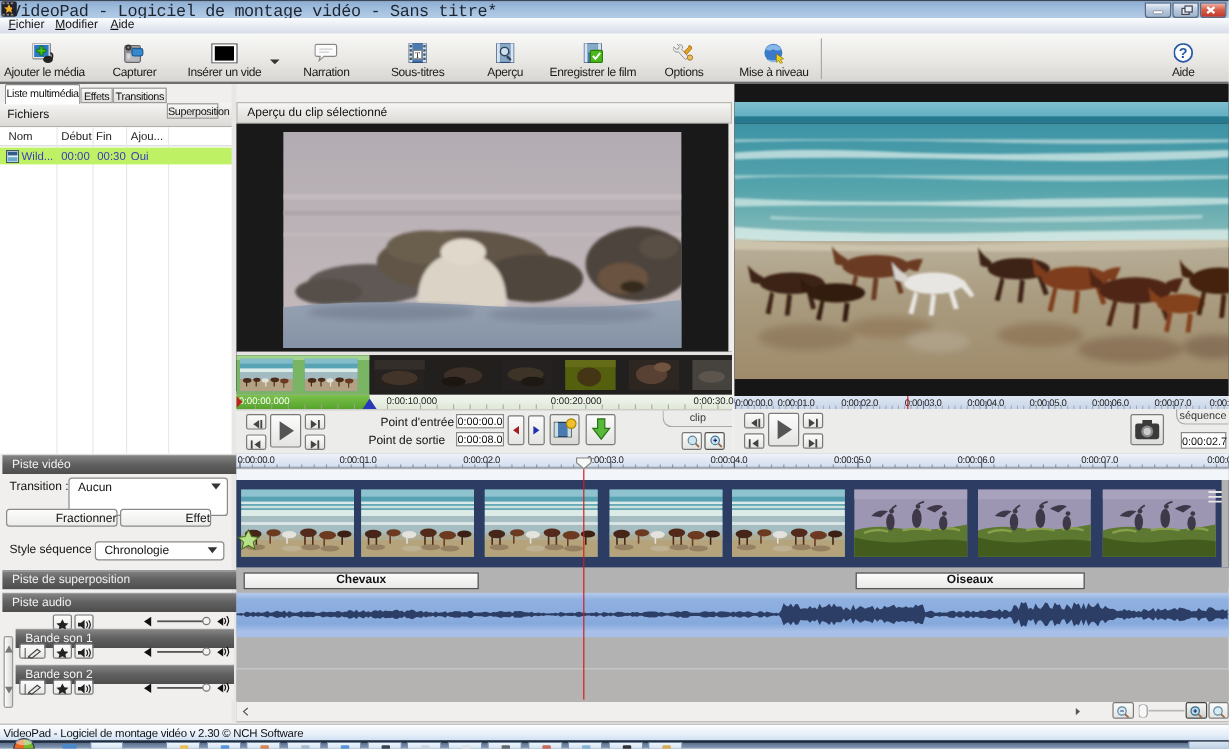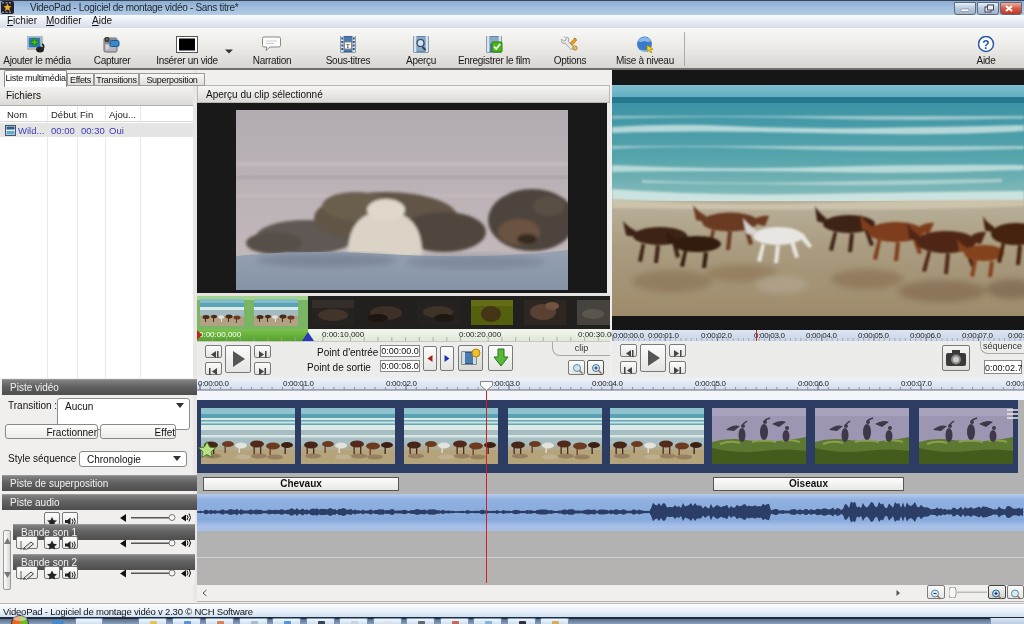--- a/index.html
+++ b/index.html
@@ -1,32 +1,32 @@
 <!DOCTYPE html>
 <html><head><meta charset="utf-8">
 <style>
 *{margin:0;padding:0;box-sizing:border-box;}
 html,body{width:1024px;height:624px;overflow:hidden;}
 body{font-family:"Liberation Sans",sans-serif;position:relative;background:#f0efed;}
 .abs{position:absolute;}
 #titlebar{left:0;top:0;width:1024px;height:15px;background:linear-gradient(#8eaed2,#a6c2e0 60%,#b3cce6);border-top:1px solid #39465a;}
-#titletext{left:30px;top:1px;font-size:10px;color:#1c2430;letter-spacing:-0.3px;}
+#titletext{left:9px;top:1px;font-size:14px;color:#1c2430;letter-spacing:-0.3px;font-family:Liberation Mono, monospace;}
 .winbtn{top:1px;height:13px;border-radius:0 0 3px 3px;border:1px solid #5a6a80;}
 #menubar{left:0;top:15px;width:1024px;height:13px;background:linear-gradient(#fbfcfe,#e6eaf2 55%,#d7dcea);}
 .menuitem{top:0px;font-size:10px;color:#111;}
 #toolbar{left:0;top:28px;width:1024px;height:42px;background:linear-gradient(#f8f8f6,#e9e8e5 55%,#d8d6d2);border-bottom:2px solid #6e6e6e;}
 .tlabel{position:absolute;top:27px;width:110px;text-align:center;font-size:10px;color:#1a1a1a;letter-spacing:-0.3px;}
 .ticon{position:absolute;top:8px;}
 #leftpanel{left:0;top:70px;width:197px;height:532px;background:#f0efed;}
 .tab{position:absolute;font-size:9px;color:#111;text-align:center;letter-spacing:-0.3px;white-space:nowrap;}
 #fichiers{left:0;top:16px;width:195px;height:20px;background:linear-gradient(#f4f4f2,#dcdad6);border-bottom:1px solid #b0b0b0;font-size:10px;color:#111;}
 #ltable{left:0;top:36px;width:195px;height:272px;background:#fff;}
 .lth{position:absolute;top:3px;font-size:9.5px;color:#222;}
 .lcol{position:absolute;top:0;width:1px;height:272px;background:#e4e8f0;}
-.lrow{position:absolute;top:17px;left:0;width:195px;height:14px;background:#e5e5e5;}
+.lrow{position:absolute;top:17px;left:0;width:195px;height:14px;background:#bef264;}
 .lcell{position:absolute;top:2px;font-size:9.5px;color:#3b3bbb;}
 .dhdr{position:absolute;left:2px;width:224px;height:16px;background:linear-gradient(#828282,#616161 45%,#4d4d4d);color:#f2f2f2;font-size:10px;padding:2px 0 0 8px;border-top:1px solid #999;}
 .ctl{font-size:10px;color:#111;}
 .combo{position:absolute;background:#fff;border:1px solid #8a8a8a;border-radius:3px;font-size:10px;color:#111;}
 .carr{position:absolute;right:5px;top:4px;width:0;height:0;border-left:4px solid transparent;border-right:4px solid transparent;border-top:5px solid #333;}
 .btn{position:absolute;background:linear-gradient(#fdfdfd,#ececea);border:1px solid #8a8a8a;border-radius:3px;font-size:10px;color:#111;text-align:right;}
 .sbtn{width:16px;height:13px;background:linear-gradient(#fdfdfd,#e8e8e6);border:1px solid #777;border-radius:2px;}
 #centerpanel{left:197px;top:85px;width:413px;height:293px;background:#ececea;}
 #cphdr{left:0;top:0;width:413px;height:18px;background:linear-gradient(#f6f6f4,#dddbd7);border:1px solid #b8b8b4;font-size:10px;color:#111;}
 #cpvideo{left:0;top:18px;width:410px;height:192px;background:#191919;}
@@ -162,21 +162,21 @@
     </svg>
   <svg class="ticon" style="left:978px" width="17" height="17">
       <circle cx="8" cy="8" r="7.5" fill="#fff" stroke="#2858a8" stroke-width="1.5"></circle>
       <text x="8" y="12.5" font-size="12" font-weight="bold" text-anchor="middle" fill="#2858a8">?</text>
     </svg>
 </div>
 <div id="leftpanel" class="abs">
   <div class="tab" style="left:4px;top:0;width:63px;height:17px;background:#fff;border:1px solid #8a8a8a;border-bottom:none;border-radius:2px 2px 0 0;padding-top:2px;z-index:3">Liste multimédia</div>
   <div class="tab" style="left:67px;top:3px;width:27px;height:13px;background:linear-gradient(#f8f8f6,#e0deda);border:1px solid #9a9a9a;padding-top:1px;z-index:2">Effets</div>
   <div class="tab" style="left:94px;top:3px;width:45px;height:13px;background:linear-gradient(#f8f8f6,#e0deda);border:1px solid #9a9a9a;padding-top:1px;z-index:2">Transitions</div>
-  <div class="tab" style="left:139px;top:3px;width:66px;height:13px;background:linear-gradient(#f8f8f6,#e0deda);border:1px solid #9a9a9a;padding-top:1px;z-index:2">Superposition</div>
+  <div class="tab" style="left:139px;top:16px;width:43px;height:13px;background:linear-gradient(#f8f8f6,#e0deda);border:1px solid #9a9a9a;padding-top:1px;z-index:2">Superposition</div>
   <div id="fichiers" class="abs">
       <span style="position:absolute;left:6px;top:4px">Fichiers</span>
     </div>
   <div id="ltable" class="abs">
     <div class="abs" style="left:0;top:0;width:195px;height:16px;border-bottom:1px solid #d8d8d8"></div>
     <div class="lcol" style="left:47px"></div>
       <div class="lcol" style="left:77px"></div>
       <div class="lcol" style="left:105px"></div>
       <div class="lcol" style="left:140px"></div>
     <div class="lth" style="left:7px">Nom</div>

